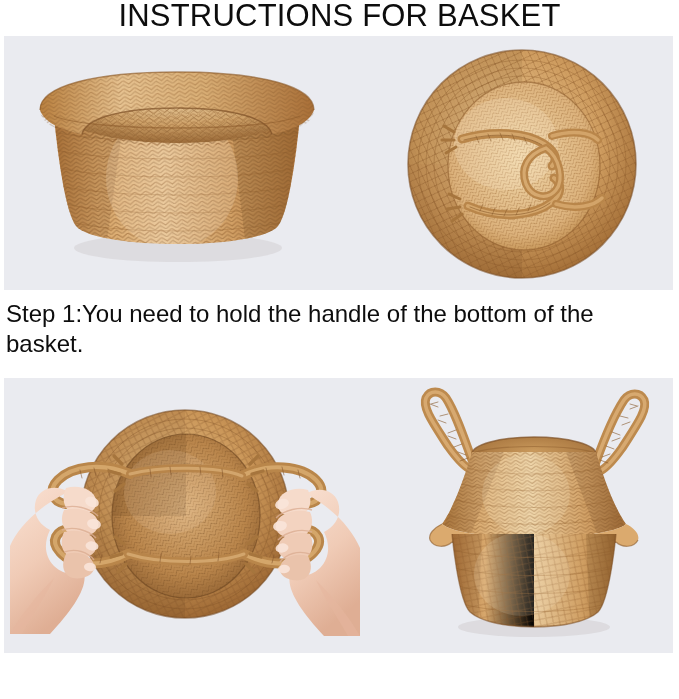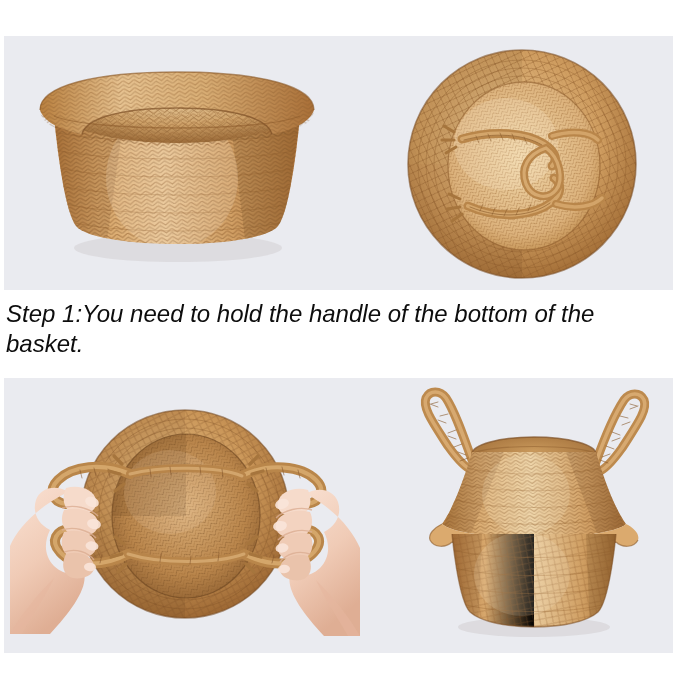--- a/index.html
+++ b/index.html
@@ -48,36 +48,36 @@
 
   
   .caption {
     position: absolute;
     left: 6px;
     width: 668px;
     font-size: 24px;
     line-height: 30px;
     font-weight: 400;
     color: #0d0d0d;
-    font-style: italic;
   }
   .caption-1 { top: 299px; }
   .caption-2 { top: 663px; }
 
   
   .art {
     position: absolute;
   }
   .art svg { display: block; }
 </style>
 </head>
 <body>
 
 <div class="sheet">
 
+  <div class="title">INSTRUCTIONS FOR BASKET</div>
 
   <div class="panel panel-1">
 
     <div class="art" style="left:28px; top:22px;">
       <svg width="290" height="215" viewBox="0 0 290 215">
         <defs>
           <linearGradient id="bodyG" x1="0" y1="0" x2="1" y2="0">
             <stop offset="0" stop-color="#b57a3d"></stop>
             <stop offset="0.18" stop-color="#daa86b"></stop>
             <stop offset="0.45" stop-color="#e8c391"></stop>

